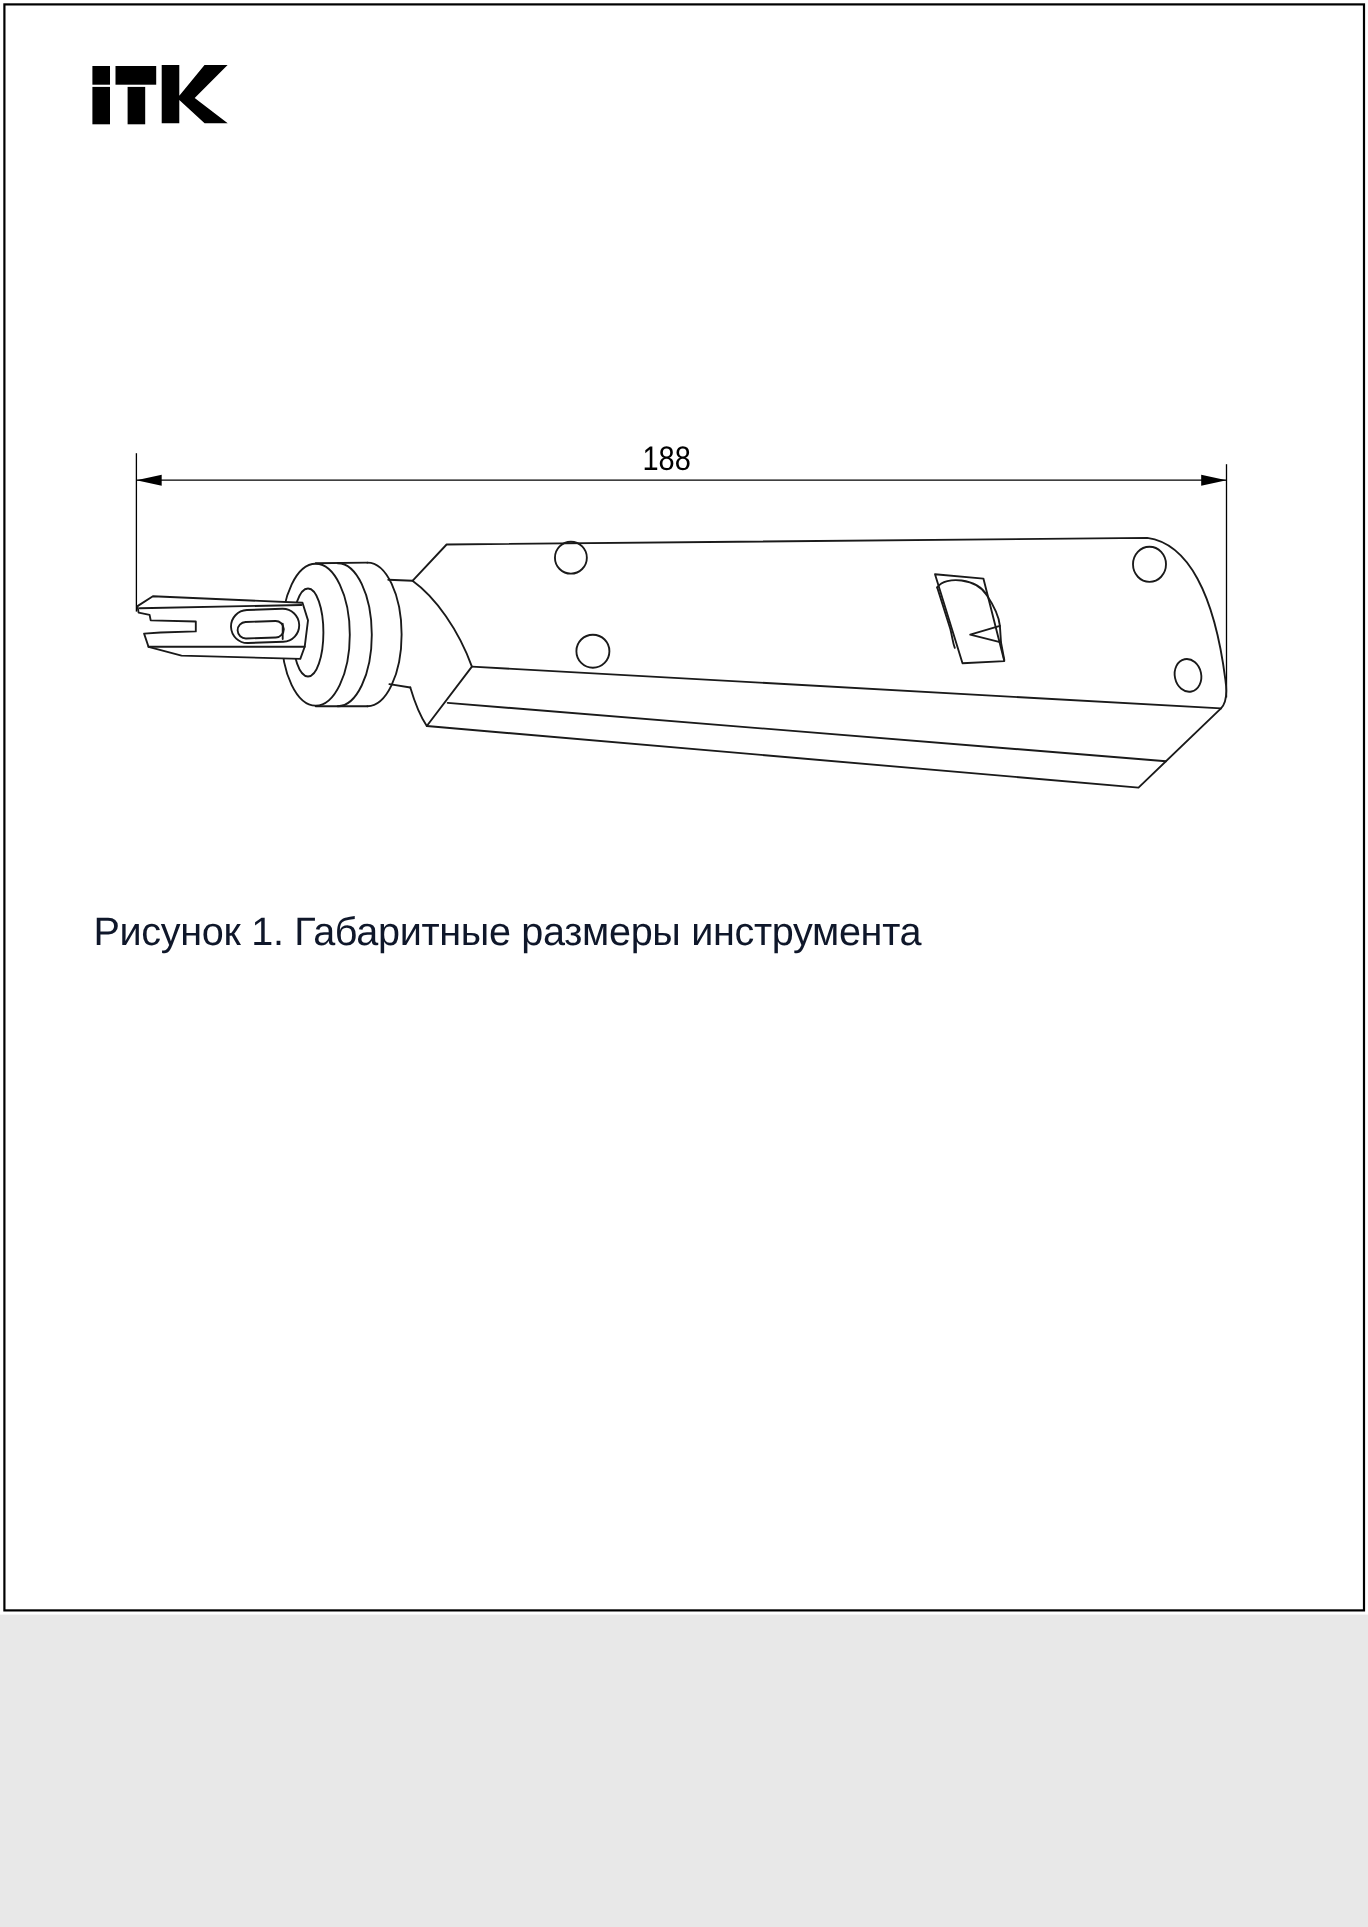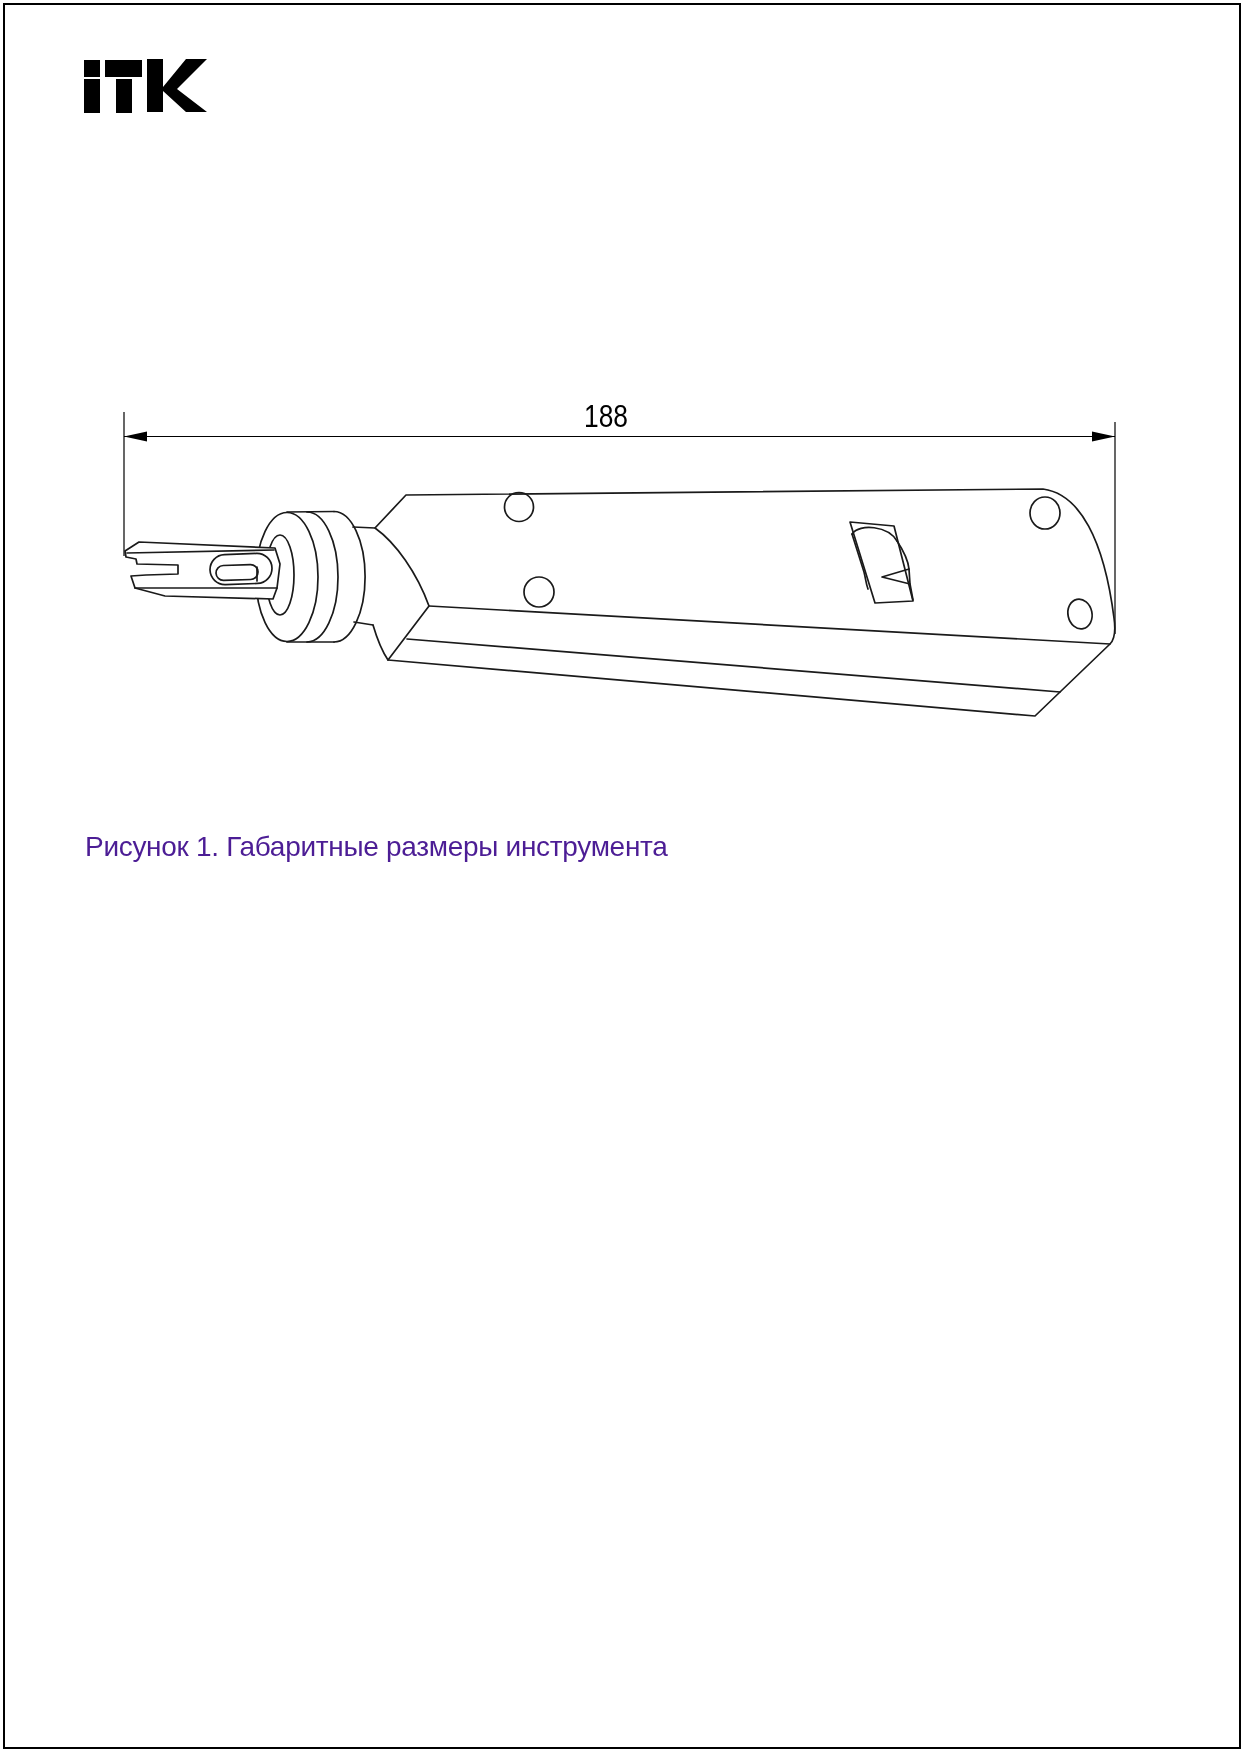--- a/index.html
+++ b/index.html
@@ -1,40 +1,40 @@
 <!DOCTYPE html>
 <html><head>
 <meta charset="utf-8">
 <style>
   html,body{margin:0;padding:0;background:#e8e8e8;}
   #page{
     position:relative;
-    width:1244px;height:1752px;
+    width:1244px;height:1468px;
     background:#ffffff;
     font-family:"Liberation Sans", sans-serif;
-    color:#4c1d95;
+    color:#0f172a;
     overflow:hidden;
   }
   #frame{
     position:absolute;left:3px;top:3px;right:3px;bottom:3px;
     border:2.5px solid #000;
     pointer-events:none;
   }
   
   #logo{position:absolute;left:84px;top:59px;width:124px;height:54px;}
   #logo .blk{position:absolute;background:#000;}
   #logo-i-dot{left:0;top:1px;width:16px;height:17px;}
   #logo-i-stem{left:0;top:20px;width:16px;height:34px;}
   #logo-t-bar{left:21px;top:1px;width:37px;height:17px;}
   #logo-t-stem{left:32px;top:20px;width:16px;height:34px;}
   #logo-k{position:absolute;left:0;top:0;}
   
   #caption{
     position:absolute;left:85px;top:830px;
-    font-size:28px;line-height:34px;
+    font-size:36px;line-height:34px;
     letter-spacing:-0.3px;
     white-space:nowrap;
   }
   
   #drawing{position:absolute;left:0;top:0;}
   .dim{stroke:#000;stroke-width:1.2;fill:none;}
   .dimfill{fill:#000;stroke:none;}
   .tool{stroke:#1a1a1a;stroke-width:1.7;fill:none;stroke-linejoin:round;stroke-linecap:round;}
   .toolw{stroke:#1a1a1a;stroke-width:1.7;fill:#ffffff;stroke-linejoin:round;}
   #dim-label{

